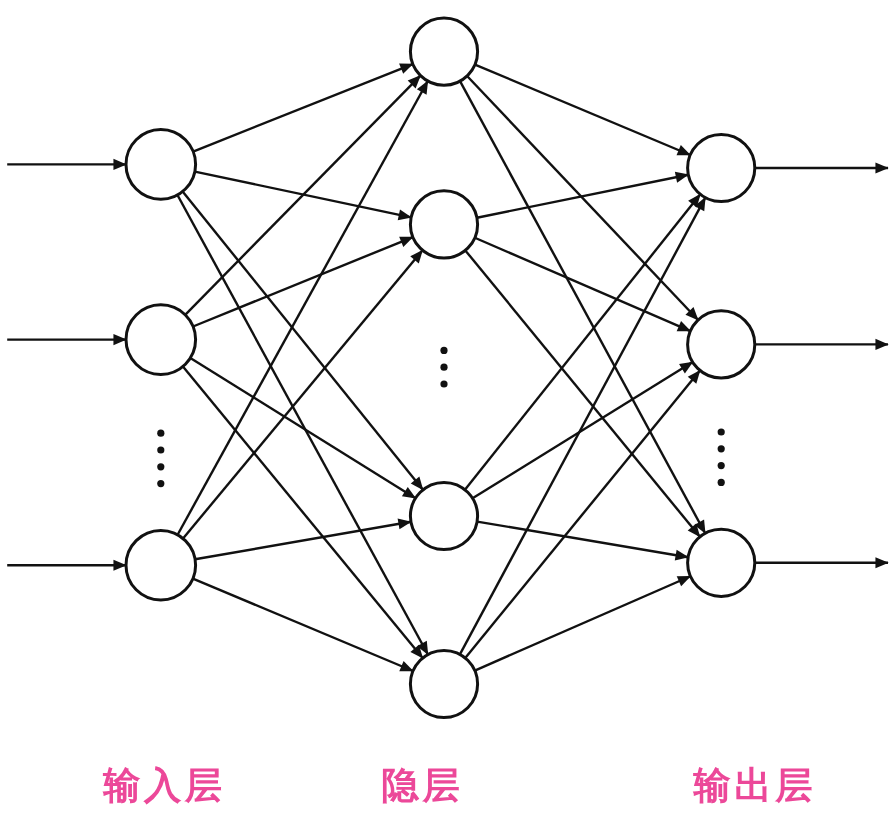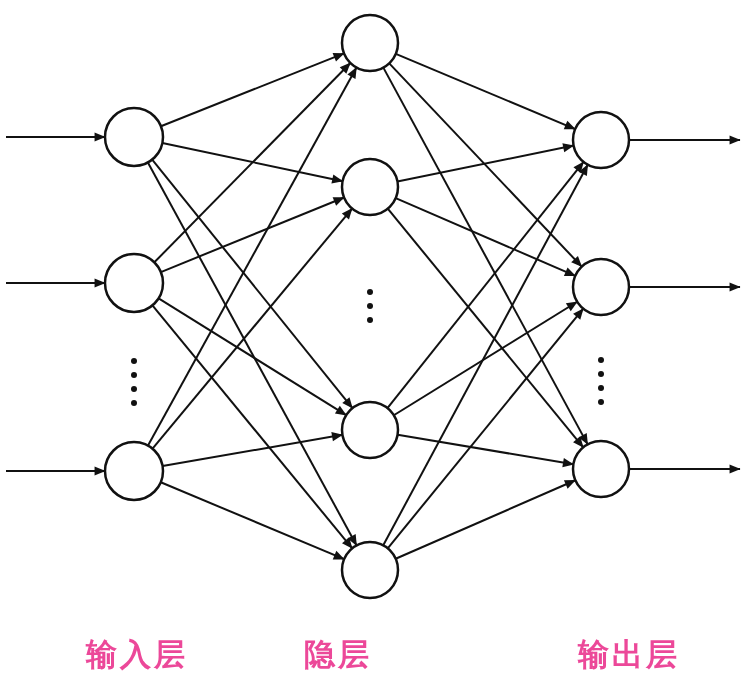--- a/index.html
+++ b/index.html
@@ -86,14 +86,14 @@
     <circle cx="601" cy="140" r="28" fill="#ffffff" stroke="#111111" stroke-width="2.5"></circle>
     <circle cx="601" cy="287" r="28" fill="#ffffff" stroke="#111111" stroke-width="2.5"></circle>
     <circle cx="601" cy="469" r="28" fill="#ffffff" stroke="#111111" stroke-width="2.5"></circle>
     <circle cx="601" cy="360" r="3" fill="#111111"></circle>
     <circle cx="601" cy="374" r="3" fill="#111111"></circle>
     <circle cx="601" cy="388" r="3" fill="#111111"></circle>
     <circle cx="601" cy="402" r="3" fill="#111111"></circle>
   </svg>
 
 <div class="layer-label" style="left: 137px;">输入层</div>
-<div class="layer-label" style="left: 338px;">隐层</div>
+<div class="layer-label" style="left: 352px;">隐层</div>
 <div class="layer-label" style="left: 629px;">输出层</div>
 
 </body></html>

